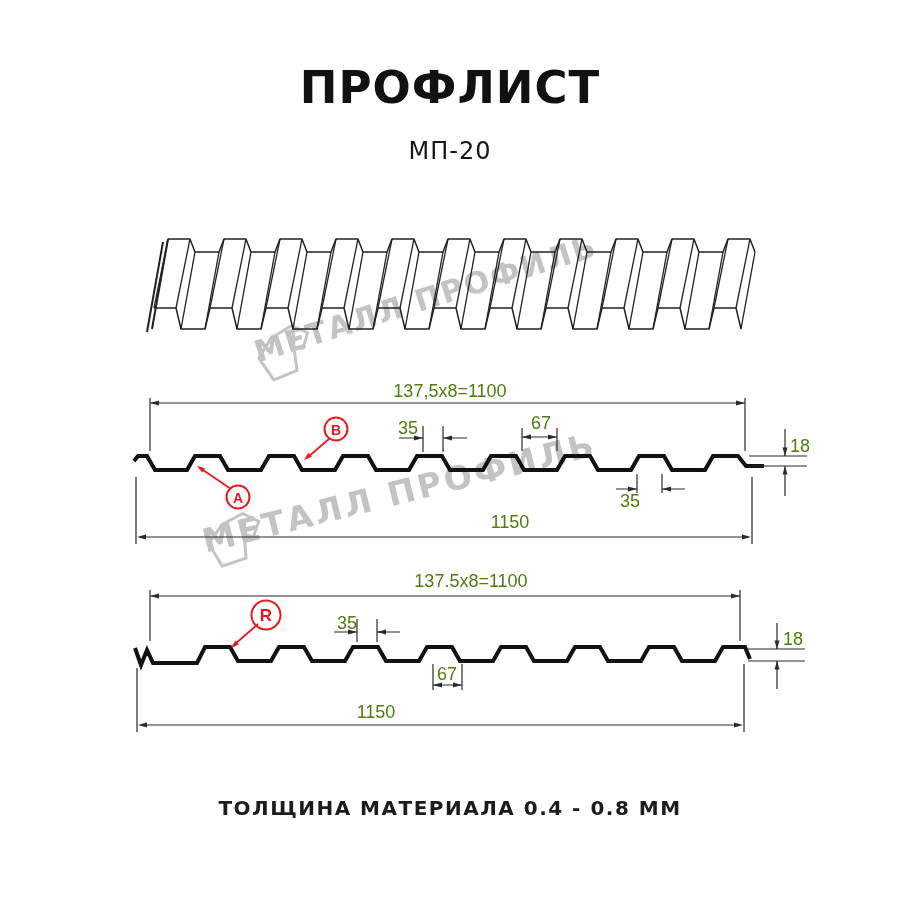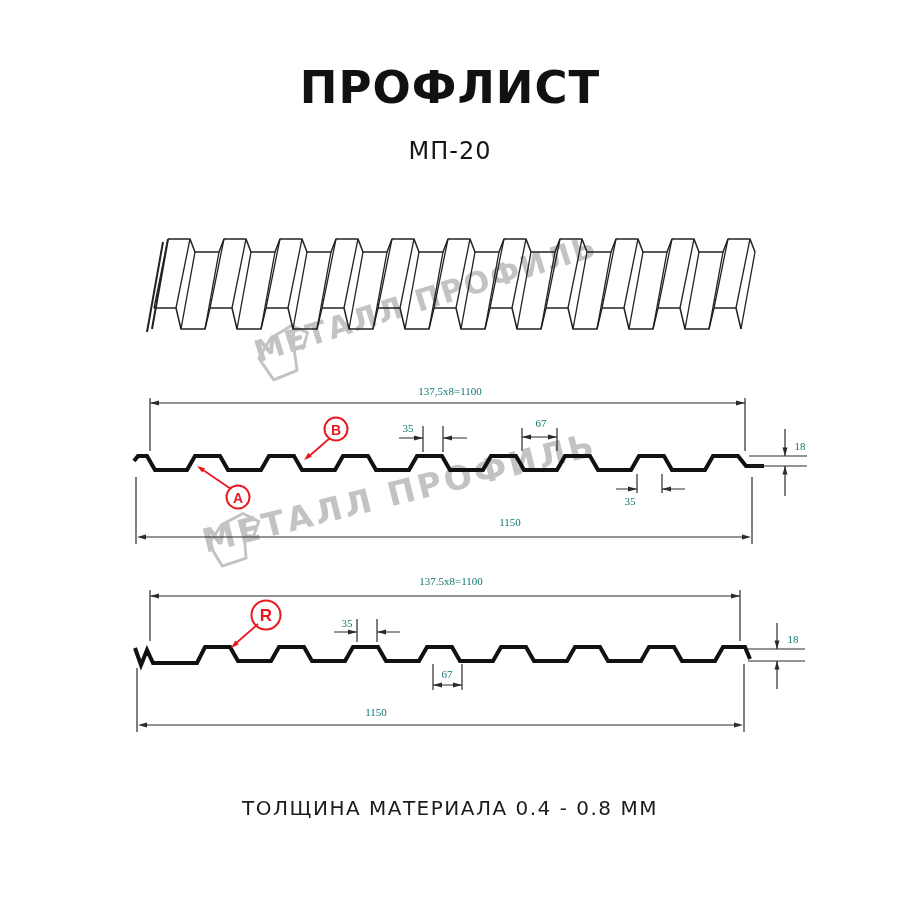--- a/index.html
+++ b/index.html
@@ -1,26 +1,26 @@
 <!DOCTYPE html>
 <html><head>
 <meta charset="utf-8">
 <style>
   html,body{margin:0;padding:0;}
   body{width:900px;height:900px;background:#ffffff;position:relative;overflow:hidden;
        font-family:"Liberation Sans",sans-serif;}
   .layer{position:absolute;left:0;top:0;width:900px;height:900px;}
   svg{position:absolute;left:0;top:0;}
-  .lbl{position:absolute;transform:translate(-50%,-50%);font-family:Liberation Serif, serif;
-       font-size:11px;color:#0f766e;white-space:nowrap;z-index:3;}
+  .lbl{position:absolute;transform:translate(-50%,-50%);font-family:Liberation Sans, sans-serif;
+       font-size:18px;color:#4d7c0f;white-space:nowrap;z-index:3;}
   .title{font-family:"DejaVu Sans","Liberation Sans",sans-serif;font-size:45px;font-weight:800;
          letter-spacing:1px;color:#111;}
   .subtitle{font-family:"DejaVu Sans","Liberation Sans",sans-serif;font-size:24px;font-weight:500;
          letter-spacing:1px;color:#161616;}
-  .footer-note{font-family:"DejaVu Sans","Liberation Sans",sans-serif;font-size:20px;font-weight:400;
+  .footer-note{font-family:"DejaVu Sans","Liberation Sans",sans-serif;font-size:20px;font-weight:700;
          letter-spacing:1.5px;color:#1c1c1c;}
   .marker{position:absolute;transform:translate(-50%,-50%);border:2.5px solid #e8191f;border-radius:50%;
           display:flex;align-items:center;justify-content:center;color:#e8191f;font-weight:bold;
           background:transparent;z-index:4;font-family:"Liberation Sans",sans-serif;}
   .marker.small{width:21px;height:21px;font-size:14px;}
   .marker.big{width:27px;height:27px;font-size:17px;}
   .wm{position:absolute;display:flex;align-items:center;gap:9px;z-index:1;color:#c3c3c3;}
   .wm-text{font-family:"DejaVu Sans","Liberation Sans",sans-serif;font-weight:700;white-space:nowrap;}
   .wm1{left:255px;top:335px;transform:rotate(-17.5deg);transform-origin:0 50%;}
   .wm1 .wm-text{font-size:30px;letter-spacing:2px;}
@@ -166,20 +166,20 @@
 
 <div class="lbl" style="left:450px;top:391px;">137,5x8=1100</div>
 <div class="lbl" style="left:408px;top:428px;">35</div>
 <div class="lbl" style="left:541px;top:423px;">67</div>
 <div class="lbl" style="left:800px;top:446px;">18</div>
 <div class="lbl" style="left:630px;top:501px;">35</div>
 <div class="lbl" style="left:510px;top:522px;">1150</div>
 <div class="marker small" style="left:238px;top:497px;">A</div>
 <div class="marker small" style="left:336px;top:429px;">B</div>
 
-<div class="lbl" style="left:451px;top:581px;">137.5x8=1100</div>
+<div class="lbl" style="left:471px;top:581px;">137.5x8=1100</div>
 <div class="lbl" style="left:347px;top:623px;">35</div>
 <div class="lbl" style="left:447px;top:674px;">67</div>
 <div class="lbl" style="left:793px;top:639px;">18</div>
 <div class="lbl" style="left:376px;top:712px;">1150</div>
 <div class="marker big" style="left:266px;top:615px;">R</div>
 
 <div class="lbl footer-note" style="left:450px;top:808px;">ТОЛЩИНА МАТЕРИАЛА 0.4 - 0.8 ММ</div>
 
 </body></html>

